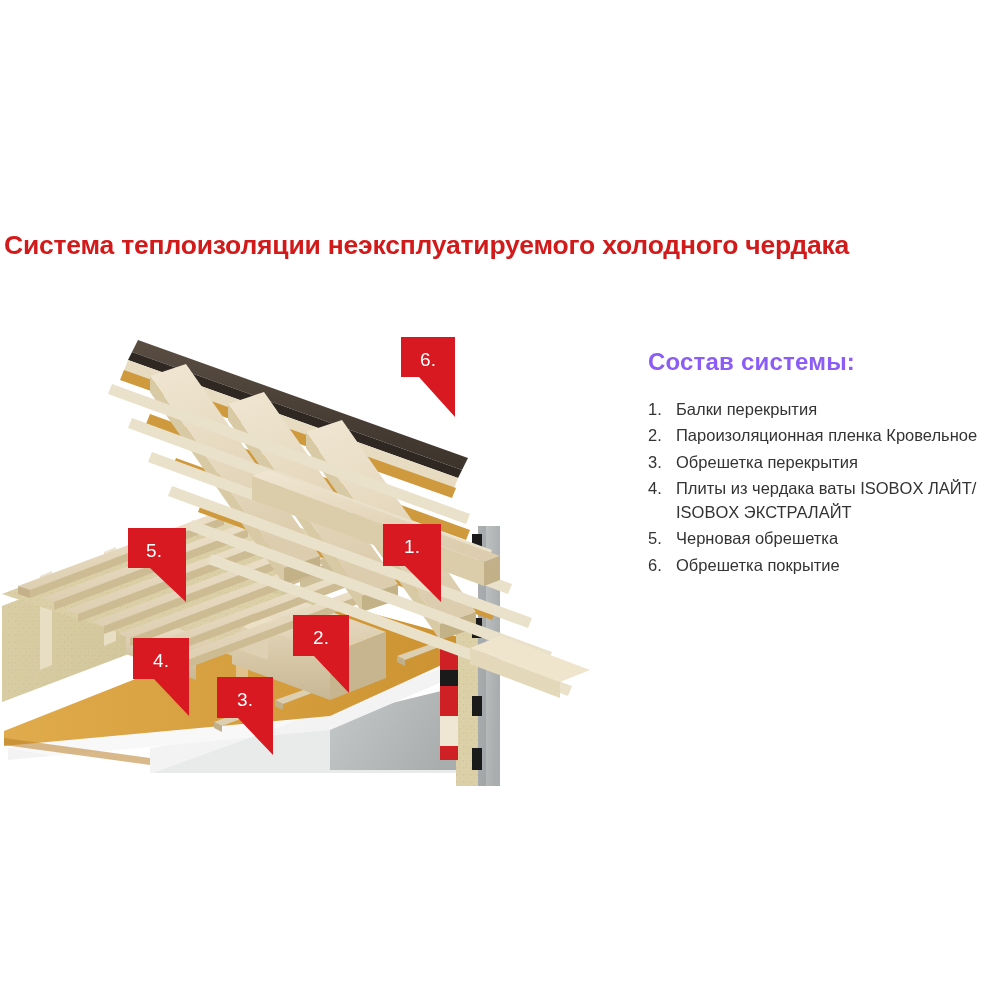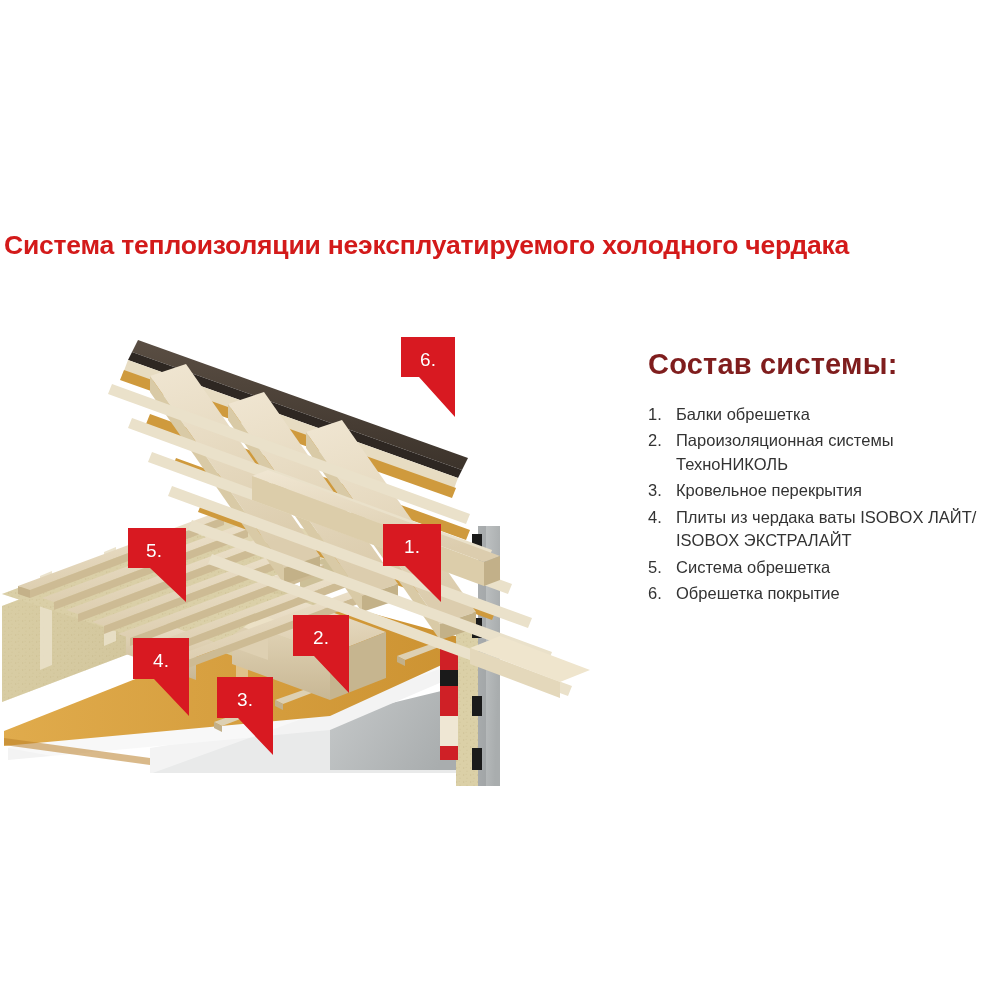--- a/index.html
+++ b/index.html
@@ -22,21 +22,21 @@
     font-weight:bold;
     color:#d31a1a;
     letter-spacing:-0.2px;
     white-space:nowrap;
     line-height:1.1;
   }
 
   
   .legend{position:absolute;left:648px;top:348px;width:345px;}
   .legend-heading{
-    font-size:29px;font-weight:bold;color:#7f1d1d;
+    font-size:24px;font-weight:bold;color:#8b5cf6;
     letter-spacing:0.2px;margin:0 0 22px 0;
   }
   .legend-list{list-style:none;margin:0;padding:0;}
   .legend-item{
     display:flex;align-items:flex-start;
     font-size:16.5px;color:#333333;
     line-height:1.42;margin-bottom:3px;
   }
   .legend-num{width:28px;flex:0 0 28px;color:#333;}
   .legend-text{flex:1 1 auto;}
@@ -306,37 +306,37 @@
       <polygon points="0,0 54,0 54,80 18,40 0,40" fill="#d81921"></polygon>
     </svg>
     <span class="num">6.</span>
   </div>
 
   <div class="legend">
     <div class="legend-heading">Состав системы:</div>
     <ul class="legend-list">
       <li class="legend-item">
         <span class="legend-num">1.</span>
-        <span class="legend-text">Балки обрешетка</span>
+        <span class="legend-text">Балки перекрытия</span>
       </li>
       <li class="legend-item">
         <span class="legend-num">2.</span>
-        <span class="legend-text">Пароизоляционная системы ТехноНИКОЛЬ</span>
+        <span class="legend-text">Пароизоляционная пленка Кровельное</span>
       </li>
       <li class="legend-item">
         <span class="legend-num">3.</span>
-        <span class="legend-text">Кровельное перекрытия</span>
+        <span class="legend-text">Обрешетка перекрытия</span>
       </li>
       <li class="legend-item">
         <span class="legend-num">4.</span>
         <span class="legend-text">Плиты из чердака ваты ISOBOX ЛАЙТ/ ISOBOX ЭКСТРАЛАЙТ</span>
       </li>
       <li class="legend-item">
         <span class="legend-num">5.</span>
-        <span class="legend-text">Система обрешетка</span>
+        <span class="legend-text">Черновая обрешетка</span>
       </li>
       <li class="legend-item">
         <span class="legend-num">6.</span>
         <span class="legend-text">Обрешетка покрытие</span>
       </li>
     </ul>
   </div>
 
 </div>
 

